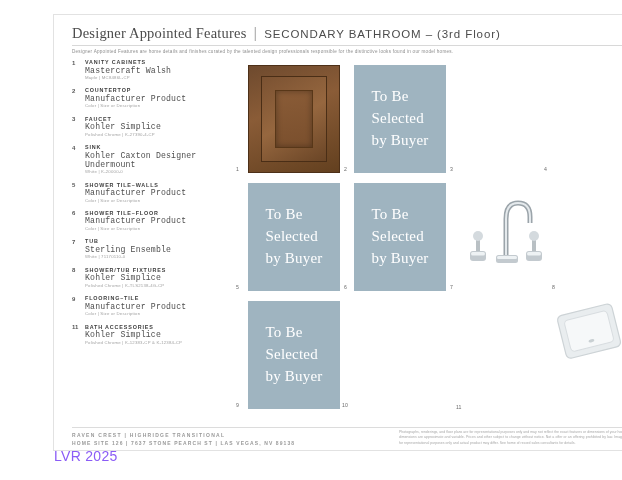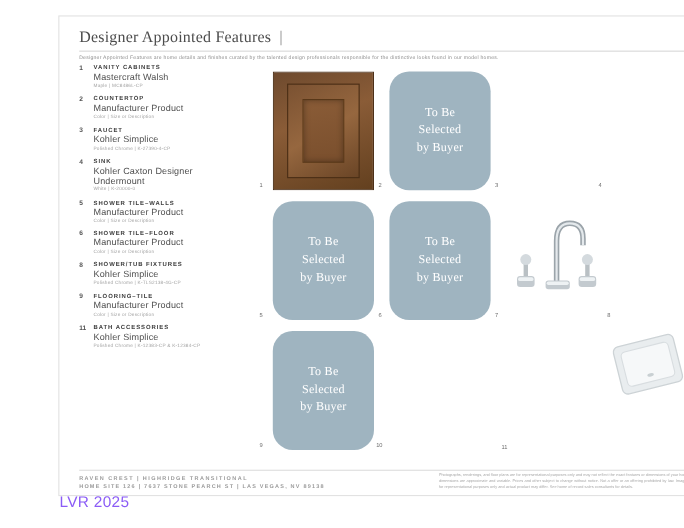--- a/index.html
+++ b/index.html
@@ -96,21 +96,21 @@
     font-weight: 700;
   }
   .spec-cat {
     font-size: 5.4px;
     letter-spacing: 0.85px;
     color: #3d3d3d;
     font-weight: 700;
     text-transform: uppercase;
   }
   .spec-name {
-    font-family: Liberation Sans, sans-serif;
+    font-family: Liberation Mono, monospace;
     font-size: 8.2px;
     color: #4f4f4f;
     margin-top: 0.5px;
     letter-spacing: 0.15px;
   }
   .spec-desc {
     font-size: 4.3px;
     color: #a3a3a3;
     letter-spacing: 0.2px;
     margin-top: 0.5px;
@@ -131,26 +131,24 @@
     position: absolute;
     font-size: 5.2px;
     color: #6b6b6b;
   }
   .tbs {
     background: #9fb4c0;
     color: #ffffff;
     display: flex;
     align-items: center;
     justify-content: center;
-    text-align: center;
     font-family: "Liberation Serif", serif;
-    font-size: 11px;
+    font-size: 15px;
     line-height: 1.45;
     letter-spacing: 0.2px;
-    border-radius: 18px;
   }
   .photo {
     background: #ffffff;
     position: relative;
     overflow: hidden;
   }
   
   .cab-outer {
     position: absolute;
     left: 0; top: 0;
@@ -227,20 +225,21 @@
 </head>
 <body>
 
 <div class="sheet">
   <div class="page">
 
     <div class="header">
       <div class="title-line">
         <span class="title-main">Designer Appointed Features</span>
         <span class="title-divider">|</span>
+        <span class="title-sub">SECONDARY BATHROOM – (3rd Floor)</span>
       </div>
       <div class="title-rule"></div>
       <div class="subtitle">Designer Appointed Features are home details and finishes curated by the talented design professionals responsible for the distinctive looks found in our model homes.</div>
     </div>
 
     <div class="spec-list">
 
       <div class="spec-item">
         <span class="spec-num">1</span>
         <div class="spec-cat">VANITY CABINETS</div>
@@ -276,20 +275,26 @@
         <div class="spec-desc">Color | Size or Description</div>
       </div>
 
       <div class="spec-item">
         <span class="spec-num">6</span>
         <div class="spec-cat">SHOWER TILE–FLOOR</div>
         <div class="spec-name">Manufacturer Product</div>
         <div class="spec-desc">Color | Size or Description</div>
       </div>
 
+      <div class="spec-item">
+        <span class="spec-num">7</span>
+        <div class="spec-cat">TUB</div>
+        <div class="spec-name">Sterling Ensemble</div>
+        <div class="spec-desc">White | 71170110-0</div>
+      </div>
 
       <div class="spec-item">
         <span class="spec-num">8</span>
         <div class="spec-cat">SHOWER/TUB FIXTURES</div>
         <div class="spec-name">Kohler Simplice</div>
         <div class="spec-desc">Polished Chrome | K-TLS2138-4G-CP</div>
       </div>
 
       <div class="spec-item">
         <span class="spec-num">9</span>

